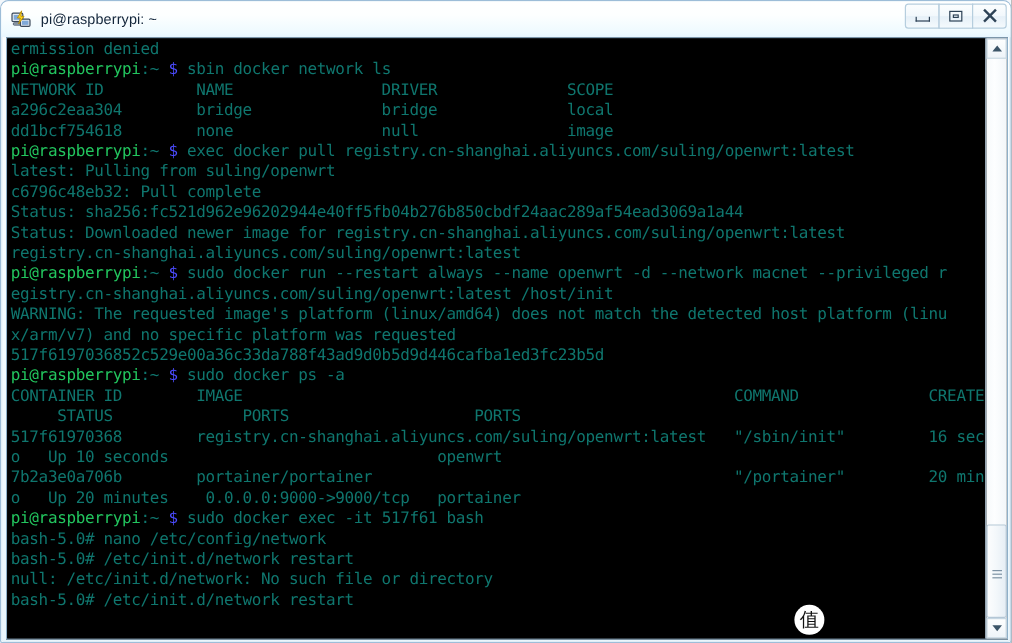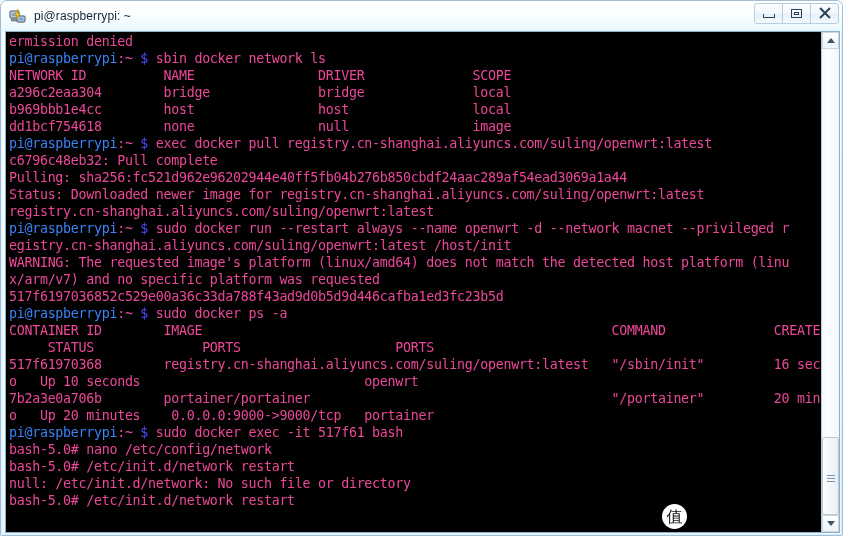--- a/index.html
+++ b/index.html
@@ -91,23 +91,23 @@
   }
   .line{
     font-family:"DejaVu Sans Mono","Liberation Mono",monospace;
     font-size:13.3px;
     line-height:17px;
     height:17px;
     color:#d6d6d6;
     white-space:pre;
     letter-spacing:-0.28px;
   }
-  .g{color:#3b82f6;}
+  .g{color:#22c55e;}
   .b{color:#4b4bff;}
-  .w{color:#ec4899;}
+  .w{color:#0f766e;}
 
   
   .sbar{
     flex:none;width:18px;position:relative;
     background:linear-gradient(to right,#f6f9fb 0%,#fdfeff 40%,#f2f6f9 100%);
     border-left:1px solid #b9cddd;
     box-sizing:border-box;
   }
   .sb-btn{
     position:absolute;left:0;width:17px;height:17px;
@@ -186,25 +186,25 @@
         </div>
       </div>
     </div>
 
     <div class="term-wrap">
       <div class="term" id="term">
           <div class="line"><span class="w">ermission denied</span></div>
           <div class="line"><span class="g">pi@raspberrypi</span><span class="w">:~</span><span class="b"> $</span><span class="w"> sbin docker network ls</span></div>
           <div class="line"><span class="w">NETWORK ID          NAME                DRIVER              SCOPE</span></div>
           <div class="line"><span class="w">a296c2eaa304        bridge              bridge              local</span></div>
-          <div class="line"><span class="w">b969bbb1e4cc        host                host                local</span></div>
           <div class="line"><span class="w">dd1bcf754618        none                null                image</span></div>
           <div class="line"><span class="g">pi@raspberrypi</span><span class="w">:~</span><span class="b"> $</span><span class="w"> exec docker pull registry.cn-shanghai.aliyuncs.com/suling/openwrt:latest</span></div>
+          <div class="line"><span class="w">latest: Pulling from suling/openwrt</span></div>
           <div class="line"><span class="w">c6796c48eb32: Pull complete</span></div>
-          <div class="line"><span class="w">Pulling: sha256:fc521d962e96202944e40ff5fb04b276b850cbdf24aac289af54ead3069a1a44</span></div>
+          <div class="line"><span class="w">Status: sha256:fc521d962e96202944e40ff5fb04b276b850cbdf24aac289af54ead3069a1a44</span></div>
           <div class="line"><span class="w">Status: Downloaded newer image for registry.cn-shanghai.aliyuncs.com/suling/openwrt:latest</span></div>
           <div class="line"><span class="w">registry.cn-shanghai.aliyuncs.com/suling/openwrt:latest</span></div>
           <div class="line"><span class="g">pi@raspberrypi</span><span class="w">:~</span><span class="b"> $</span><span class="w"> sudo docker run --restart always --name openwrt -d --network macnet --privileged r</span></div>
           <div class="line"><span class="w">egistry.cn-shanghai.aliyuncs.com/suling/openwrt:latest /host/init</span></div>
           <div class="line"><span class="w">WARNING: The requested image's platform (linux/amd64) does not match the detected host platform (linu</span></div>
           <div class="line"><span class="w">x/arm/v7) and no specific platform was requested</span></div>
           <div class="line"><span class="w">517f6197036852c529e00a36c33da788f43ad9d0b5d9d446cafba1ed3fc23b5d</span></div>
           <div class="line"><span class="g">pi@raspberrypi</span><span class="w">:~</span><span class="b"> $</span><span class="w"> sudo docker ps -a</span></div>
           <div class="line"><span class="w">CONTAINER ID        IMAGE                                                     COMMAND              CREATED</span></div>
           <div class="line"><span class="w">     STATUS              PORTS                    PORTS</span></div>

